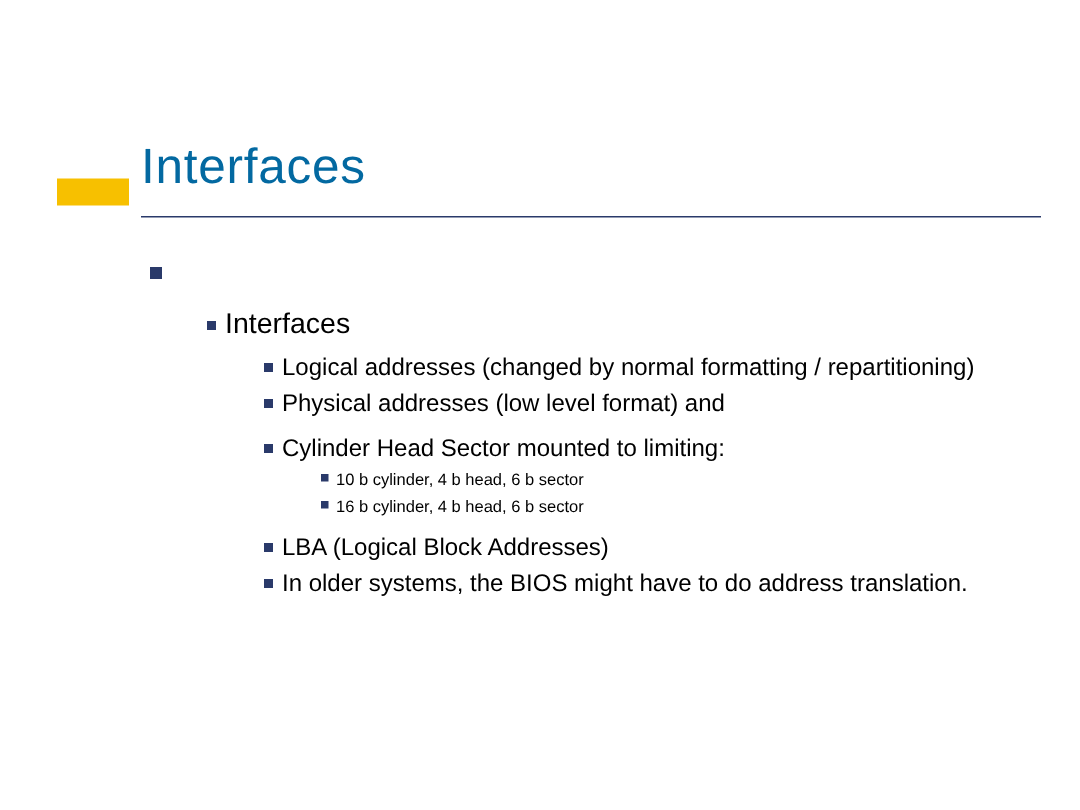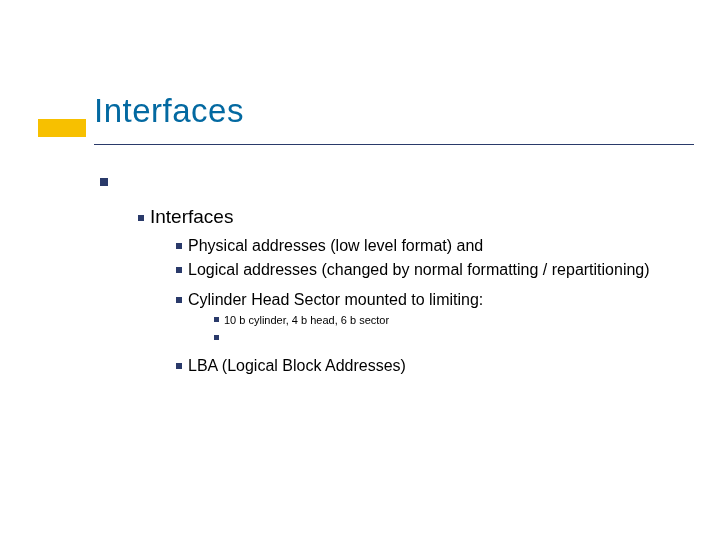--- a/index.html
+++ b/index.html
@@ -88,40 +88,43 @@
 
   <div class="lvl1">
     <span class="bullet"></span>
   </div>
 
   <div class="lvl2">
     <span class="bullet sm"></span><span>Interfaces</span>
   </div>
 
   <div class="lvl3">
-    <span class="bullet sm"></span><span>Physical addresses (low level format) and</span>
+    <span class="bullet sm"></span><span>Logical addresses (changed by normal formatting / repartitioning)</span>
   </div>
   <div class="lvl3">
-    <span class="bullet sm"></span><span>Logical addresses (changed by normal formatting / repartitioning)</span>
+    <span class="bullet sm"></span><span>Physical addresses (low level format) and</span>
   </div>
 
   <div class="gap"></div>
 
 
   <div class="lvl3">
     <span class="bullet sm"></span><span>Cylinder Head Sector mounted to limiting:</span>
   </div>
 
   <div class="lvl4">
     <span class="bullet xs"></span><span>10 b cylinder, 4 b head, 6 b sector</span>
   </div>
   <div class="lvl4">
-    <span class="bullet xs"></span>
+    <span class="bullet xs"></span><span>16 b cylinder, 4 b head, 6 b sector</span>
   </div>
 
   <div class="gap"></div>
 
   <div class="lvl3">
     <span class="bullet sm"></span><span>LBA (Logical Block Addresses)</span>
   </div>
+  <div class="lvl3">
+    <span class="bullet sm"></span><span>In older systems, the BIOS might have to do address translation.</span>
+  </div>
 
 
 </div>
 
 </body></html>

